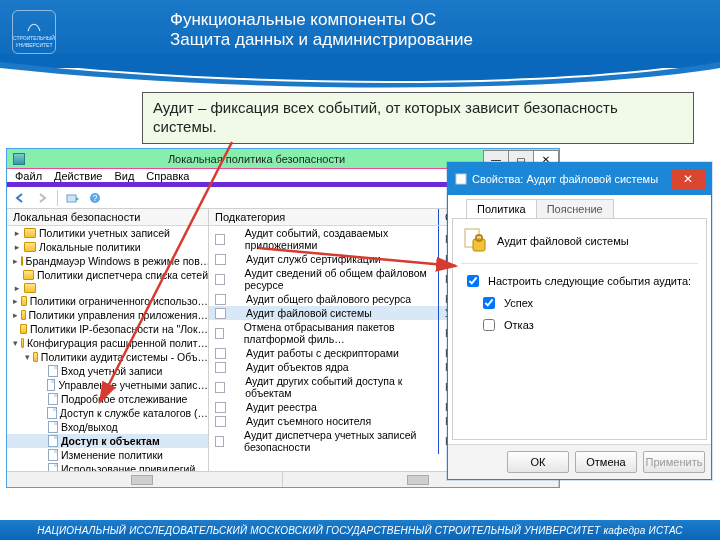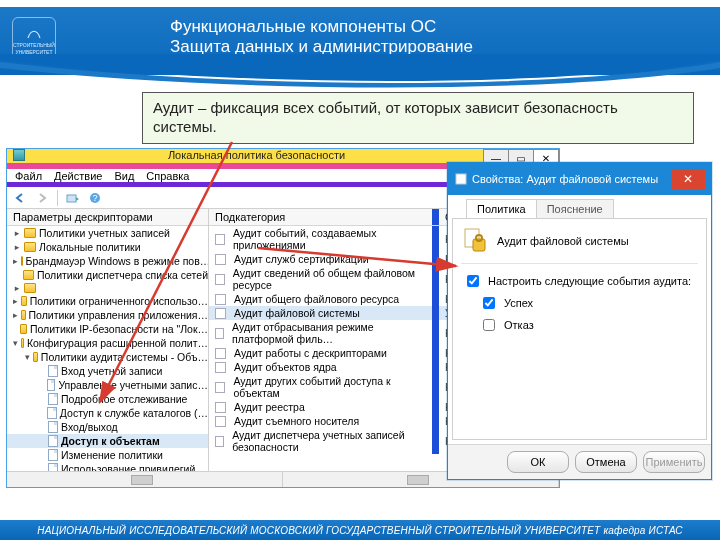--- a/index.html
+++ b/index.html
@@ -1,24 +1,24 @@
 <!DOCTYPE html>
 <html><head>
 <meta charset="utf-8">
 <style>
   *{box-sizing:border-box;font-family:"Segoe UI",Tahoma,sans-serif}
   body{margin:0;width:720px;height:540px;background:#fff;position:relative;overflow:hidden}
-  .banner{position:absolute;left:0;top:7px;right:0;height:68px;background:linear-gradient(#1c79c8,#0a68bc);color:#fff}
+  .banner{position:absolute;left:0;top:0;right:0;height:68px;background:linear-gradient(#1c79c8,#0a68bc);color:#fff}
   .banner-logo{position:absolute;left:12px;top:10px;width:44px;height:44px;border:1.5px solid rgba(255,255,255,.5);border-radius:6px;display:flex;flex-direction:column;align-items:center;justify-content:center;font-size:5px;line-height:1;gap:2px;color:#cfe8ff}
   .banner-logo svg{width:18px;height:18px;stroke:#cfe8ff;fill:none}
   .banner-title{position:absolute;left:170px;top:10px;font-size:17px;font-weight:400}
   .swoosh{position:absolute;left:0;right:0;top:54px;height:34px}
   .callout{position:absolute;left:142px;top:92px;width:552px;background:#f1f9e8;border:1px solid #555;padding:6px 10px;font-size:15px;line-height:1.25;color:#222}
   .win{position:absolute;left:6px;top:148px;width:554px;height:340px;border:1px solid #4aa2e6;background:#fff;display:flex;flex-direction:column;font-size:11px}
-  .titlebar{height:20px;background:#fde047;border-bottom:6px solid #ec4899;display:flex;align-items:flex-start;padding-left:6px;position:relative}
+  .titlebar{height:20px;background:#86efac;border-bottom:1px solid #ec4899;display:flex;align-items:center;padding-left:6px;position:relative}
   .titlebar .app-icon{width:12px;height:12px;background:linear-gradient(#7cc,#39a);border:1px solid #2a7d7d;margin-right:4px}
   .titlebar .ttl{flex:1;text-align:center;font-size:11px;color:#222}
   .winbtns{display:flex}
   .winbtn{width:26px;height:18px;border:1px solid #888;border-bottom:none;background:#eee;display:flex;align-items:center;justify-content:center;font-size:10px;margin-left:-1px}
   .winbtn.close{background:#fff}
   .menubar{height:18px;display:flex;align-items:center;gap:12px;padding:0 8px;border-bottom:5px solid #6d28d9;font-size:11px}
   .toolbar{height:22px;display:flex;align-items:center;gap:4px;padding:0 4px;border-bottom:1px solid #d0d0d0}
   .tb-btn{width:18px;height:18px;display:flex;align-items:center;justify-content:center}
   .sepv{width:1px;height:16px;background:#ccc;margin:0 2px}
   .body{flex:1;display:flex;min-height:0}
@@ -26,45 +26,45 @@
   .tree .hdr{background:#f7f7f7;border-bottom:1px solid #d6d6d6;padding:2px 6px;font-size:11px}
   .tree-item{display:flex;align-items:center;gap:3px;padding:1px 0;white-space:nowrap;overflow:hidden}
   .tree .lvl0{padding-left:6px}.tree .lvl1{padding-left:18px}.tree .lvl2{padding-left:30px}
   .tw{width:8px;text-align:center;font-size:9px;color:#555}
   .folder{width:12px;height:10px;background:linear-gradient(#ffe38a,#f6c22f);border:1px solid #c99400;border-radius:1px}
   .doc{width:10px;height:12px;background:#fff;border:1px solid #8fa9c8;position:relative}
   .doc::after{content:"";position:absolute;right:0;top:0;width:3px;height:3px;background:#cfe0f1}
   .list{flex:1;overflow:hidden;font-size:10.5px}
   .list .hdrrow{display:flex;background:#f7f7f7;border-bottom:1px solid #d6d6d6}
   .list .hdrrow div{padding:2px 6px;font-size:11px}
-  .list .c1{width:230px;border-right:7px solid #1d4ed8}
+  .list .c1{width:230px;border-right:1px solid #1d4ed8}
   .list .c2{flex:1}
   .row{display:flex;align-items:center}
   .row.sel{background:#d9e8f7}
-  .row .c1{display:flex;align-items:center;gap:8px;padding:1px 6px}
+  .row .c1{display:flex;align-items:center;gap:20px;padding:1px 6px}
   .row .c2{padding:1px 6px;color:#333}
   .aud{width:11px;height:11px;background:#fff;border:1px solid #aab}
   .sb{height:16px;background:#f1f1f1;border-top:1px solid #d0d0d0;display:flex}
   .sb div{flex:1;border-right:1px solid #d0d0d0;position:relative}
   .sb div::after{content:"";position:absolute;left:45%;top:3px;width:20px;height:8px;background:#cfcfcf;border:1px solid #aaa}
   .dlg{position:absolute;left:447px;top:162px;width:265px;height:318px;border:1px solid #1b87d6;background:#fff;display:flex;flex-direction:column;box-shadow:0 0 0 1px rgba(30,120,200,.2)}
   .dlg-title{height:28px;background:#1b87d6;color:#fff;display:flex;align-items:center;padding:16px 6px;font-size:11px}
   .dlg-title .sp{flex:1}
   .dlg-close{width:34px;height:20px;background:#d9452e;display:flex;align-items:center;justify-content:center;color:#fff;font-size:12px}
   .tabs{display:flex;font-size:11px;padding:4px 4px 0 18px;background:#fff}
   .tab{padding:3px 10px;border:1px solid #cfcfcf;border-bottom:none;background:#fff;margin-right:-1px}
   .tab.inactive{background:#f3f3f3;color:#555}
   .dlg-body{flex:1;border:1px solid #cfcfcf;margin:0 4px 4px 4px;padding:8px;font-size:11px;background:#fff}
   .dlg-icon{width:28px;height:28px;display:inline-block;vertical-align:middle}
   .dlg-hdr-row{display:flex;align-items:center;gap:8px;margin-bottom:8px;border-bottom:1px solid #e3e3e3;padding-bottom:8px}
   .chk{display:flex;align-items:center;gap:6px;margin:4px 0 4px 2px}
   .chk input{width:12px;height:12px}
   .sub{margin-left:18px}
   .dlg-btns{display:flex;justify-content:flex-end;gap:6px;padding:6px;background:#f3f3f3;border-top:1px solid #d6d6d6}
-  .btn{min-width:62px;height:22px;border:1px solid #adadad;background:linear-gradient(#fefefe,#e6e6e6);font-size:11px;display:flex;align-items:center;justify-content:center;border-radius:8px}
+  .btn{min-width:62px;height:22px;border:1px solid #adadad;background:linear-gradient(#fefefe,#e6e6e6);font-size:11px;display:flex;align-items:center;justify-content:center;border-radius:2px}
   .btn.disabled{color:#9a9a9a}
   .footer{position:absolute;left:0;right:0;bottom:0;height:20px;background:linear-gradient(#1d7ccc,#0a65b7);color:#fff;font-size:10px;font-style:italic;display:flex;align-items:center;justify-content:center;letter-spacing:.2px}
   .arrow{position:absolute;pointer-events:none}
 </style>
 </head>
 <body>
 
 <div class="banner">
   <div class="banner-logo">
     <svg viewBox="0 0 24 24">
@@ -121,21 +121,21 @@
       </div>
     <div class="tb-btn">
         <svg width="12" height="12">
           <circle cx="6" cy="6" r="5" fill="#5aa7e6"></circle>
           <text x="6" y="9" font-size="9" text-anchor="middle" fill="#fff">?</text>
         </svg>
       </div>
   </div>
   <div class="body">
     <div class="tree">
-      <div class="hdr">Параметры дескрипторами</div>
+      <div class="hdr">Локальная безопасности</div>
       <div id="tree-mount">
           <div class="tree-item lvl0">
             <span class="tw">▸</span>
             <span class="folder"></span>
             <span>Политики учетных записей</span>
           </div>
           <div class="tree-item lvl0">
             <span class="tw">▸</span>
             <span class="folder"></span>
             <span>Локальные политики</span>
@@ -258,21 +258,21 @@
           <div class="row sel">
             <div class="c1">
               <span class="aud"></span>
               <span>Аудит файловой системы</span>
             </div>
             <div class="c2">Успех</div>
           </div>
           <div class="row">
             <div class="c1">
               <span class="aud"></span>
-              <span>Аудит отбрасывания режиме платформой филь…</span>
+              <span>Отмена отбрасывания пакетов платформой филь…</span>
             </div>
             <div class="c2">Не настроено</div>
           </div>
           <div class="row">
             <div class="c1">
               <span class="aud"></span>
               <span>Аудит работы с дескрипторами</span>
             </div>
             <div class="c2">Не настроено</div>
           </div>

